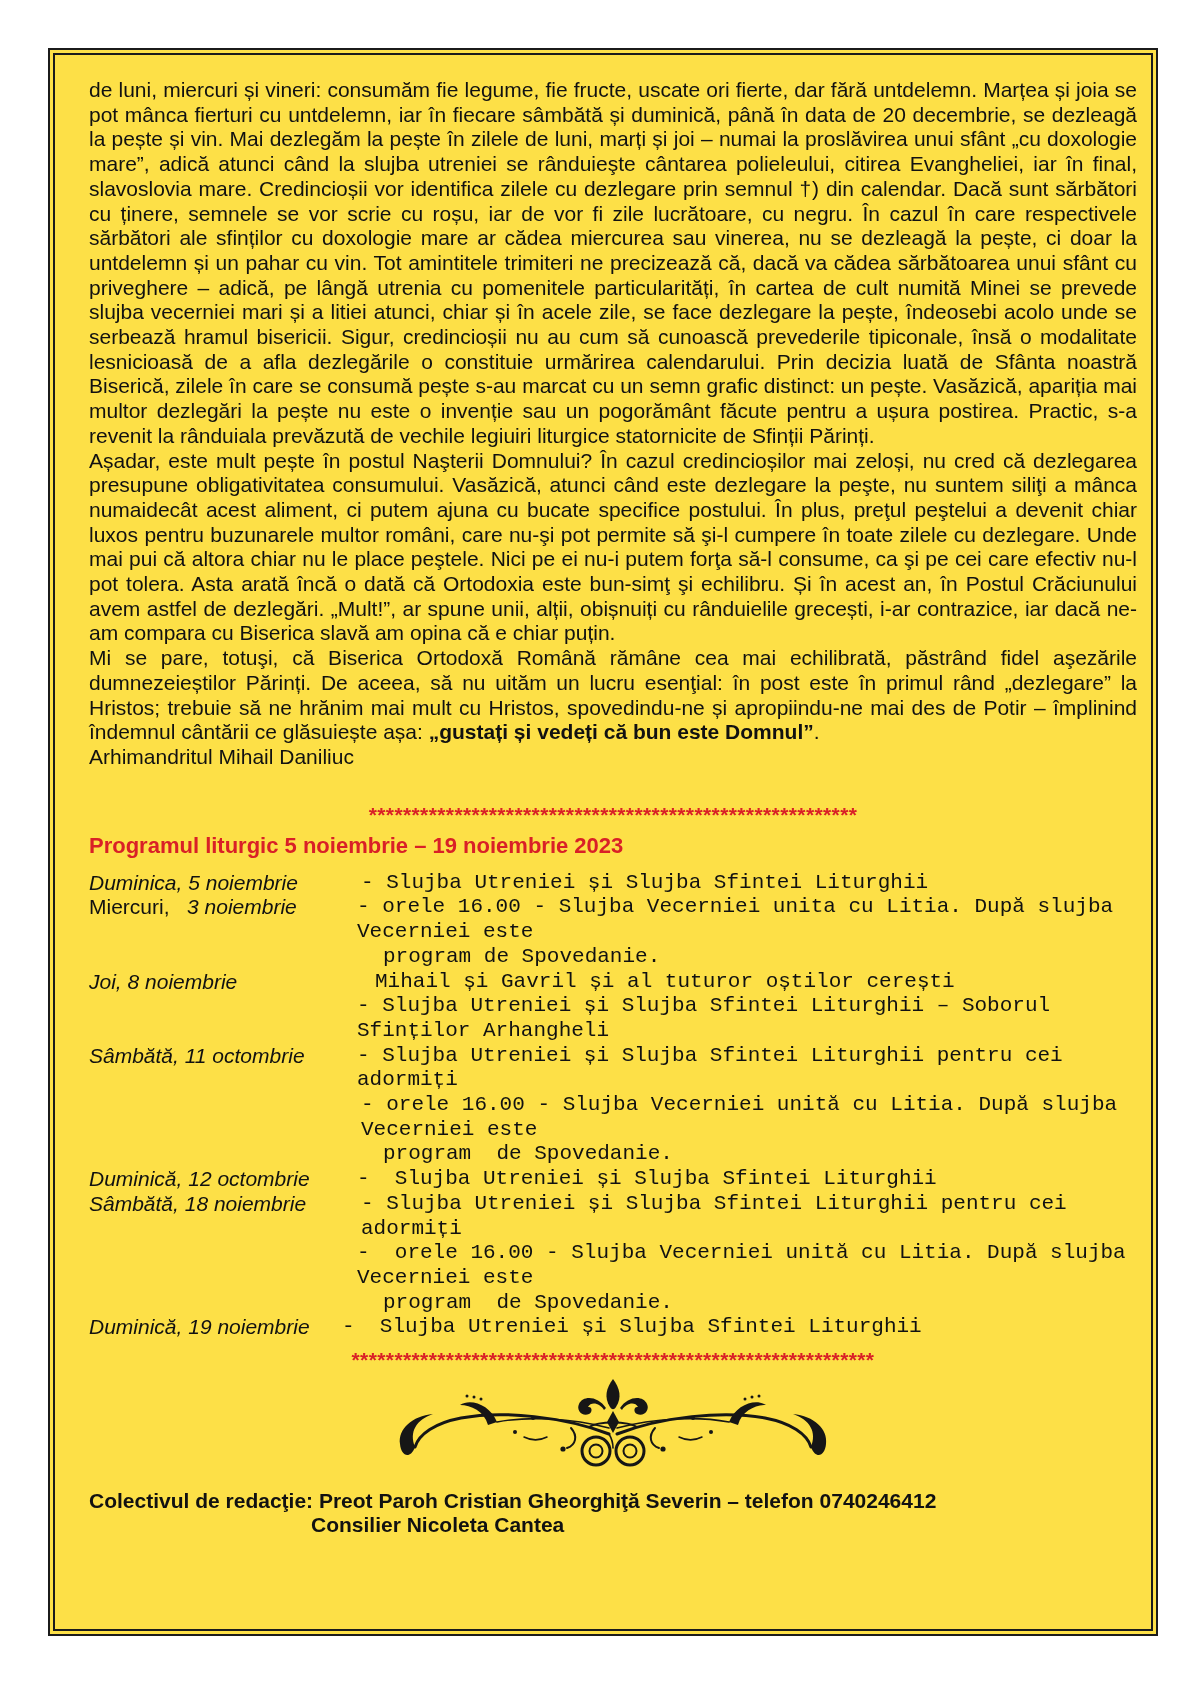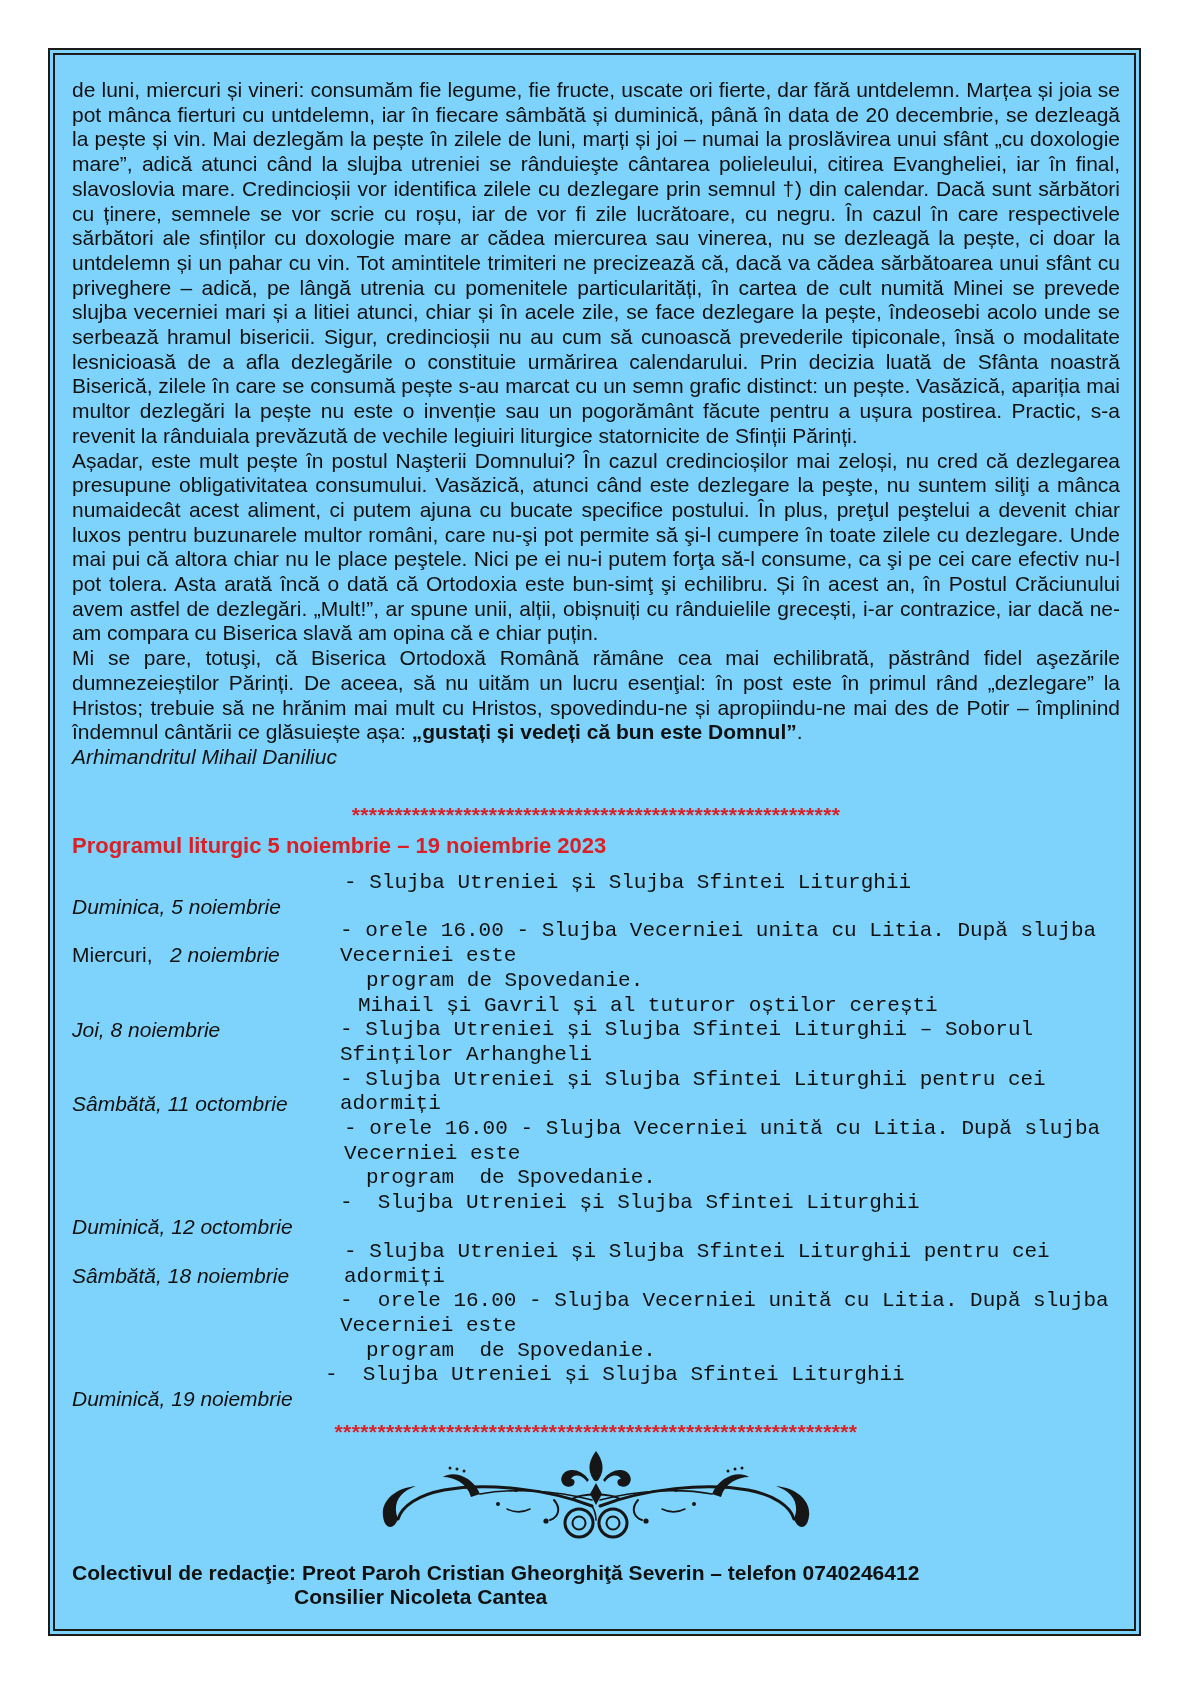--- a/index.html
+++ b/index.html
@@ -5,35 +5,35 @@
   html,body{margin:0;padding:0;background:#ffffff;}
   body{
     width:1190px;height:1683px;position:relative;
     font-family:"Liberation Sans","DejaVu Sans",sans-serif;
     color:#111;
   }
   .page{
     position:absolute;left:48px;top:48px;
     width:1079px;height:1574px;
     border:7px double #1b1b1b;
-    background:#7dd3fc;
+    background:#fde047;
     overflow:hidden;
+    padding-left:17px;
   }
   .content{
     padding:23px 14px 0 17px;
     font-size:21px;
     line-height:24.7px;
   }
   p.body-text{
     margin:0;
     text-align:justify;
   }
   .author{
     margin:0;
-    font-style:italic;
   }
   .bold-quote{font-weight:bold;}
   .stars{
     text-align:center;
     color:#d92027;
     font-weight:bold;
     font-size:21px;
     letter-spacing:0.4px;
     line-height:22px;
   }
@@ -44,21 +44,20 @@
     color:#d92027;
     font-size:22px;
     font-weight:bold;
     line-height:26px;
   }
   .schedule{margin-top:2px;}
   .srow{display:flex;align-items:flex-start;}
   .sday{
     flex:0 0 268px;
     white-space:pre-wrap;
-    margin-top:24px;
   }
   .sday .ital{font-style:italic;white-space:pre-wrap;}
   .sdesc{flex:1;font-family:Liberation Mono, monospace;}
   .dline{white-space:pre-wrap;}
   .ind-a{padding-left:4px;}
   .ind-b{padding-left:18px;}
   .ind-c{padding-left:26px;}
   .pullleft{margin-left:-15px;}
   .flourish-wrap{
     margin:6px auto 0 auto;
@@ -99,21 +98,21 @@
     <div class="schedule">
 
       <div class="srow">
         <div class="sday"><span></span><span class="ital">Duminica, 5 noiembrie</span></div>
         <div class="sdesc">
           <div class="dline ind-a">- Slujba Utreniei și Slujba Sfintei Liturghii</div>
         </div>
       </div>
 
       <div class="srow">
-        <div class="sday"><span>Miercuri,</span><span class="ital">   2 noiembrie</span></div>
+        <div class="sday"><span>Miercuri,</span><span class="ital">   3 noiembrie</span></div>
         <div class="sdesc">
           <div class="dline">- orele 16.00 - Slujba Vecerniei unita cu Litia. După slujba Vecerniei este</div>
           <div class="dline ind-c">program de Spovedanie.</div>
         </div>
       </div>
 
       <div class="srow">
         <div class="sday"><span></span><span class="ital">Joi, 8 noiembrie</span></div>
         <div class="sdesc">
           <div class="dline ind-b">Mihail și Gavril și al tuturor oștilor cerești</div>

